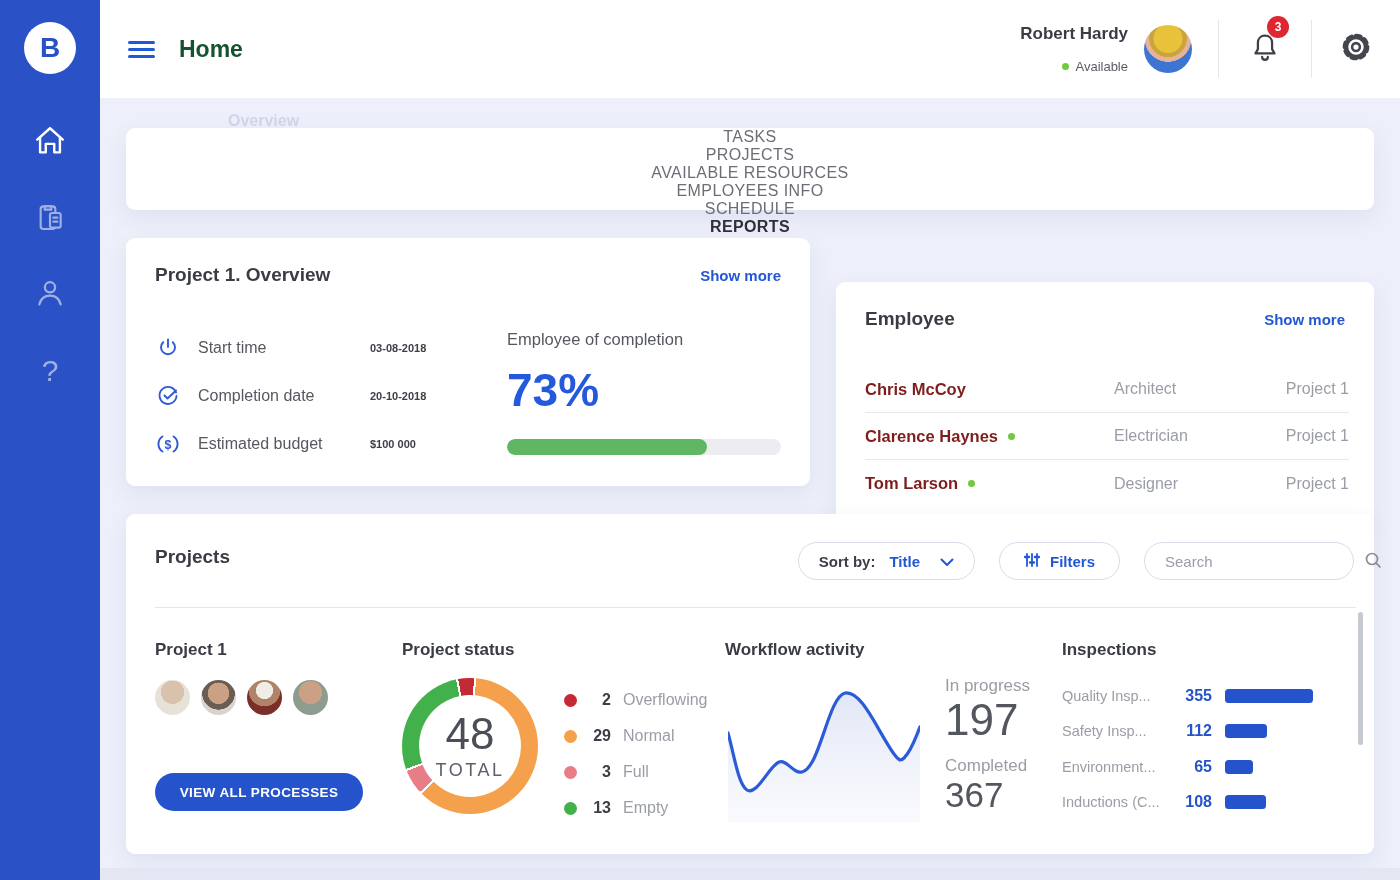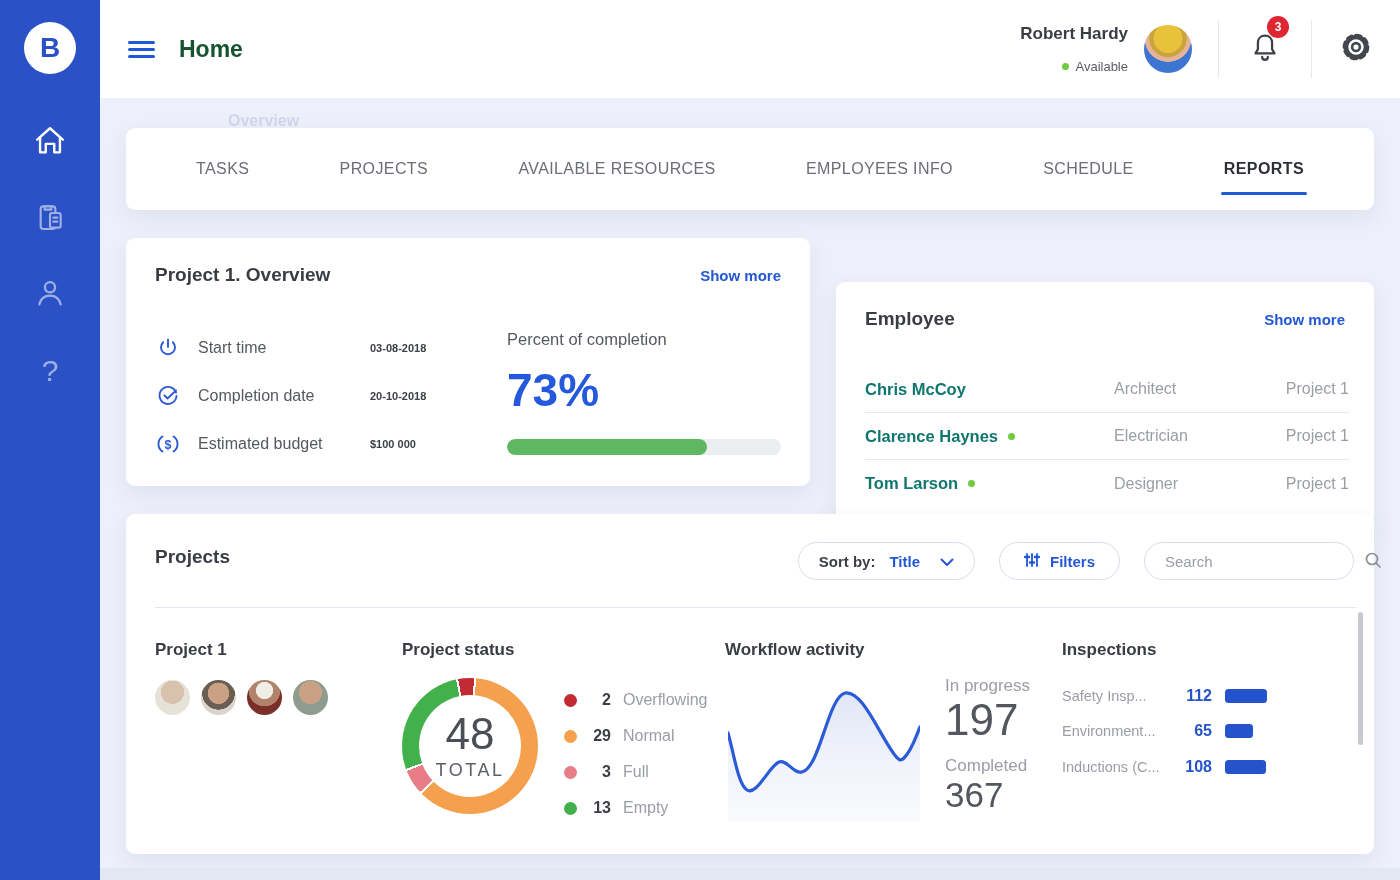--- a/index.html
+++ b/index.html
@@ -63,21 +63,21 @@
   .ghost-text {
     position:absolute; left:228px; top:112px; z-index:1;
     font-size:16px; font-weight:600; color:#aeb6d6; opacity:.45;
   }
   .card {
     background:#fff; border-radius:9px; position:absolute; z-index:2;
     box-shadow:0 8px 22px rgba(48,68,130,0.08);
   }
   
   .tabs-card { left:126px; top:128px; width:1248px; height:82px;
-    display:flex; align-items:center; justify-content:space-between; padding:0 70px; }
+    display:flex; align-items:center; justify-content:space-between; padding:0 70px;flex-direction:column; }
   .tab { font-size:16px; letter-spacing:.4px; color:#6b6e76; cursor:pointer; position:relative; white-space:nowrap; }
   .tab.active { color:#2e3037; font-weight:700; }
   .tab.active::after { content:''; position:absolute; left:-3px; right:-3px; bottom:-17px;
     height:3px; background:#2257d6; border-radius:2px; }
   
   .overview-card { left:126px; top:238px; width:684px; height:248px; }
   .card-head { position:absolute; left:29px; right:29px; top:26px; display:flex; justify-content:space-between; align-items:center; }
   .card-title { font-size:19px; font-weight:700; color:#3a3c44; }
   .show-more { font-size:15px; font-weight:700; color:#2257d6; cursor:pointer; }
   .ov-rows { position:absolute; left:29px; top:86px; }
@@ -88,21 +88,21 @@
   .completion { position:absolute; left:381px; top:92px; width:274px; }
   .completion-label { font-size:16.5px; color:#55585f; }
   .completion-value { font-size:46px; font-weight:700; color:#2459de; margin-top:14px; }
   .progress-track { margin-top:22px; width:274px; height:16px; background:#ebedf1; border-radius:8px; overflow:hidden; }
   .progress-fill { height:100%; background:#5fb763; border-radius:8px; }
   
   .employee-card { left:836px; top:238px; width:538px; height:248px;margin-top:44px; }
   .emp-rows { position:absolute; left:29px; right:25px; top:84px; }
   .emp-row { display:flex; align-items:center; height:47px; border-bottom:1px solid #e7e9ef; }
   .emp-row:last-child { border-bottom:none; }
-  .emp-name { flex:1; font-size:16.5px; font-weight:600; color:#0f766e; display:flex; align-items:center; gap:10px; }
+  .emp-name { flex:1; font-size:16.5px; font-weight:600; color:#7f1d1d; display:flex; align-items:center; gap:10px; }
   .emp-role { width:155px; font-size:16px; color:#9a9da6; }
   .emp-project { width:80px; font-size:16px; color:#9a9da6; text-align:right; }
   
   .projects-card { left:126px; top:514px; width:1248px; height:340px; }
   .pills { position:absolute; right:20px; top:28px; display:flex; gap:24px; }
   .pill {
     height:38px; border:1px solid #d9dde9; border-radius:19px; background:#fff;
     display:flex; align-items:center; font-size:15px; cursor:pointer;
   }
   .sort-pill { padding:0 20px; gap:10px;align-items:center; }
@@ -293,21 +293,21 @@
           <path d="M6.5 4.5 a9 9 0 0 0 0 15"></path>
             <path d="M17.5 4.5 a9 9 0 0 1 0 15"></path>
           <text x="12" y="16.5" text-anchor="middle" font-size="12.5" font-weight="bold" fill="#2f5ad3" stroke="none" font-family="Liberation Sans, sans-serif">$</text>
         </svg>
       </span>
       <span class="ov-label">Estimated budget</span>
       <span class="ov-value">$100 000</span>
     </div>
   </div>
   <div class="completion">
-    <div class="completion-label">Percent of completion</div>
+    <div class="completion-label">Employee of completion</div>
     <div class="completion-value">73%</div>
     <div class="progress-track">
       <div class="progress-fill" style="width: 73%;"></div>
     </div>
   </div>
 </section>
 
 <section class="card employee-card">
   <div class="card-head">
     <span class="card-title">Employee</span>
@@ -376,20 +376,21 @@
   <div class="proj-divider"></div>
 
   <div class="proj-col">
     <div class="col-title">Project 1</div>
     <div class="avatars">
       <div class="t-avatar a1"></div>
       <div class="t-avatar a2"></div>
       <div class="t-avatar a3"></div>
       <div class="t-avatar a4"></div>
     </div>
+    <button class="view-all-btn">VIEW ALL PROCESSES</button>
   </div>
 
   <div class="status-col">
     <div class="col-title">Project status</div>
     <div class="donut-wrap">
       <div class="donut" style="background: conic-gradient(from -10deg, rgb(194, 43, 51) 0deg, rgb(194, 43, 51) 13.3191deg, rgb(255, 255, 255) 13.3191deg, rgb(255, 255, 255) 15.3191deg, rgb(245, 160, 76) 15.3191deg, rgb(245, 160, 76) 235.447deg, rgb(255, 255, 255) 235.447deg, rgb(255, 255, 255) 237.447deg, rgb(232, 125, 136) 237.447deg, rgb(232, 125, 136) 258.426deg, rgb(255, 255, 255) 258.426deg, rgb(255, 255, 255) 260.426deg, rgb(67, 177, 75) 260.426deg, rgb(67, 177, 75) 358deg, rgb(255, 255, 255) 358deg, rgb(255, 255, 255) 360deg);"></div>
       <div class="donut-hole">
         <span class="donut-total">48</span>
         <span class="donut-total-label">TOTAL</span>
       </div>
@@ -435,20 +436,25 @@
       <div class="wf-val-big">197</div>
       <div class="wf-label" style="margin-top:12px;">Completed</div>
       <div class="wf-val-mid">367</div>
     </div>
   </div>
 
   <div class="insp-col">
     <div class="col-title">Inspections</div>
     <div class="insp-rows">
       <div class="insp-row">
+        <span class="insp-label">Quality Insp...</span>
+        <span class="insp-val">355</span>
+        <span class="insp-bar" style="width: 88px; background: rgb(36, 83, 203);"></span>
+      </div>
+      <div class="insp-row">
         <span class="insp-label">Safety Insp...</span>
         <span class="insp-val">112</span>
         <span class="insp-bar" style="width: 42px; background: rgb(36, 83, 203);"></span>
       </div>
       <div class="insp-row">
         <span class="insp-label">Environment...</span>
         <span class="insp-val">65</span>
         <span class="insp-bar" style="width: 28px; background: rgb(36, 83, 203);"></span>
       </div>
       <div class="insp-row">

